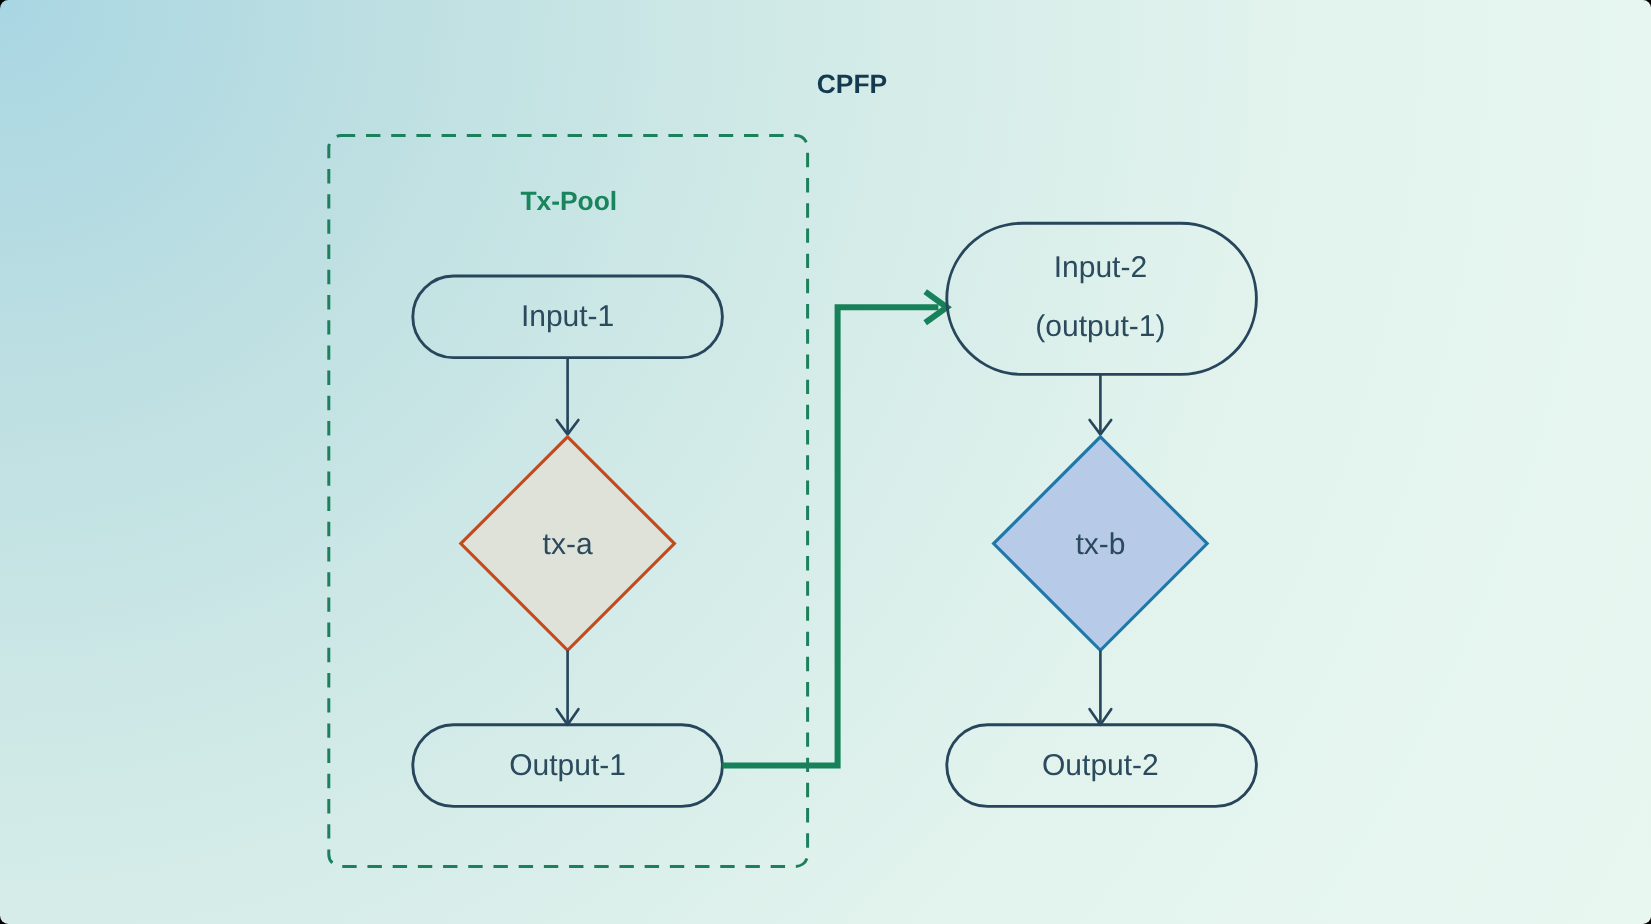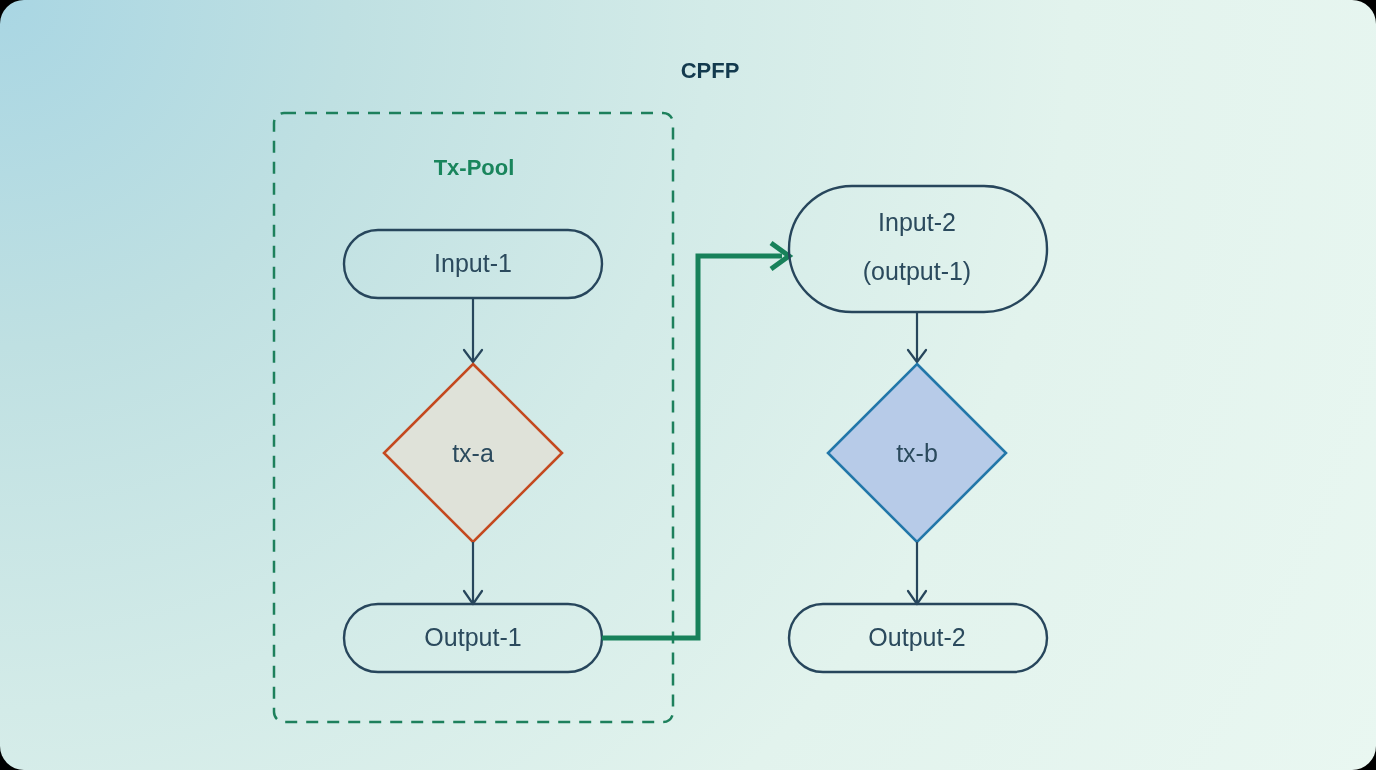--- a/index.html
+++ b/index.html
@@ -10,21 +10,21 @@
   body {
     width: 1376px;
     height: 770px;
     overflow: hidden;
     font-family: "Liberation Sans", sans-serif;
   }
   #canvas {
     position: relative;
     width: 1376px;
     height: 770px;
-    border-radius: 24px;
+    border-radius: 7px;
     overflow: hidden;
     background:
       radial-gradient(circle at 0% 0%, #a9d6e3 0%, #bfe0e2 22%, #d3ebe8 45%, #e2f3ed 68%, #e9f7f1 100%);
   }
   .diagram-svg {
     position: absolute;
     left: 0;
     top: 0;
     width: 1376px;
     height: 770px;

